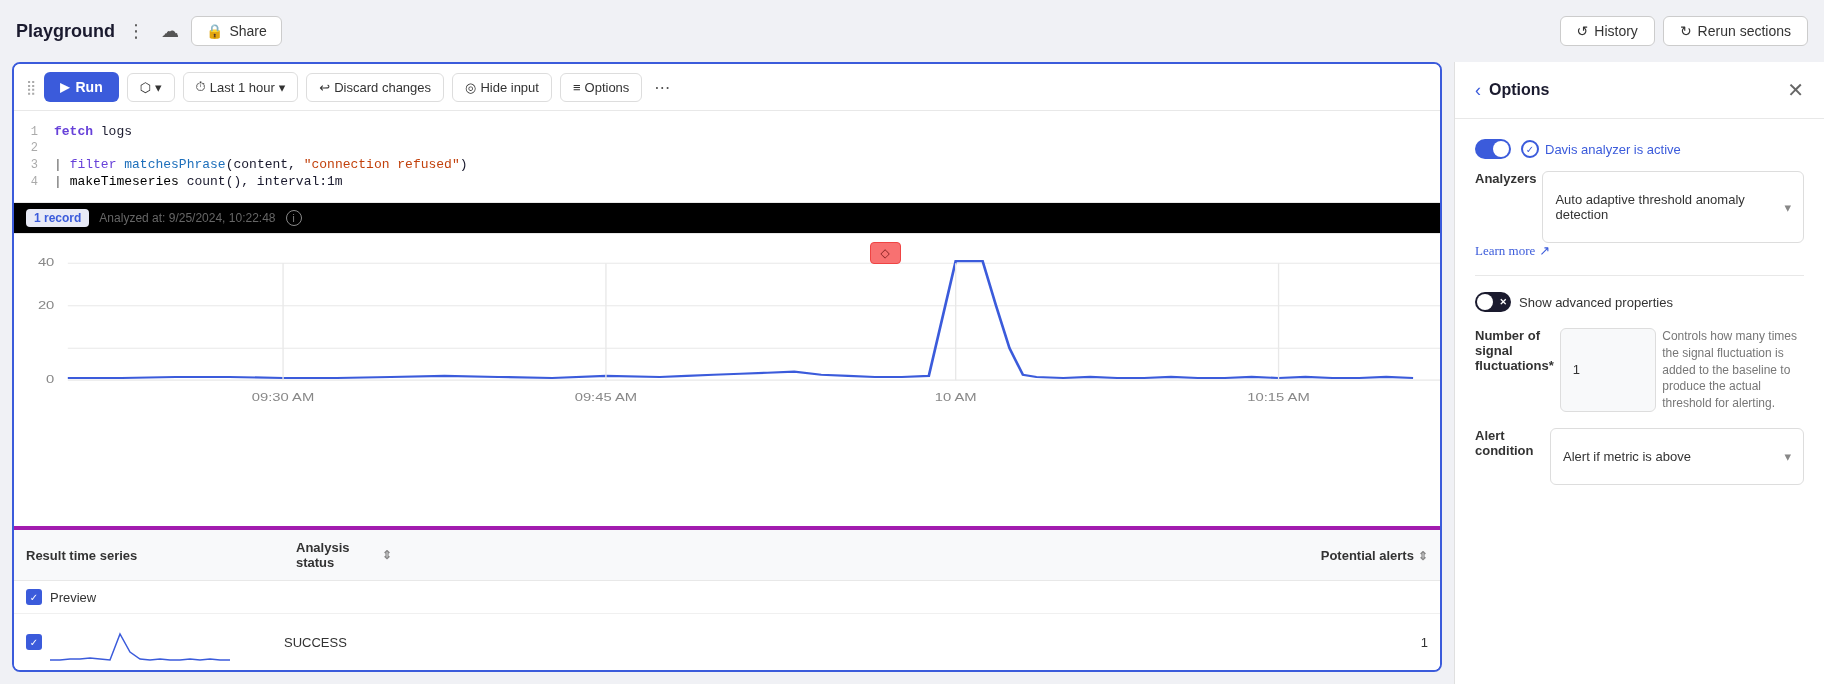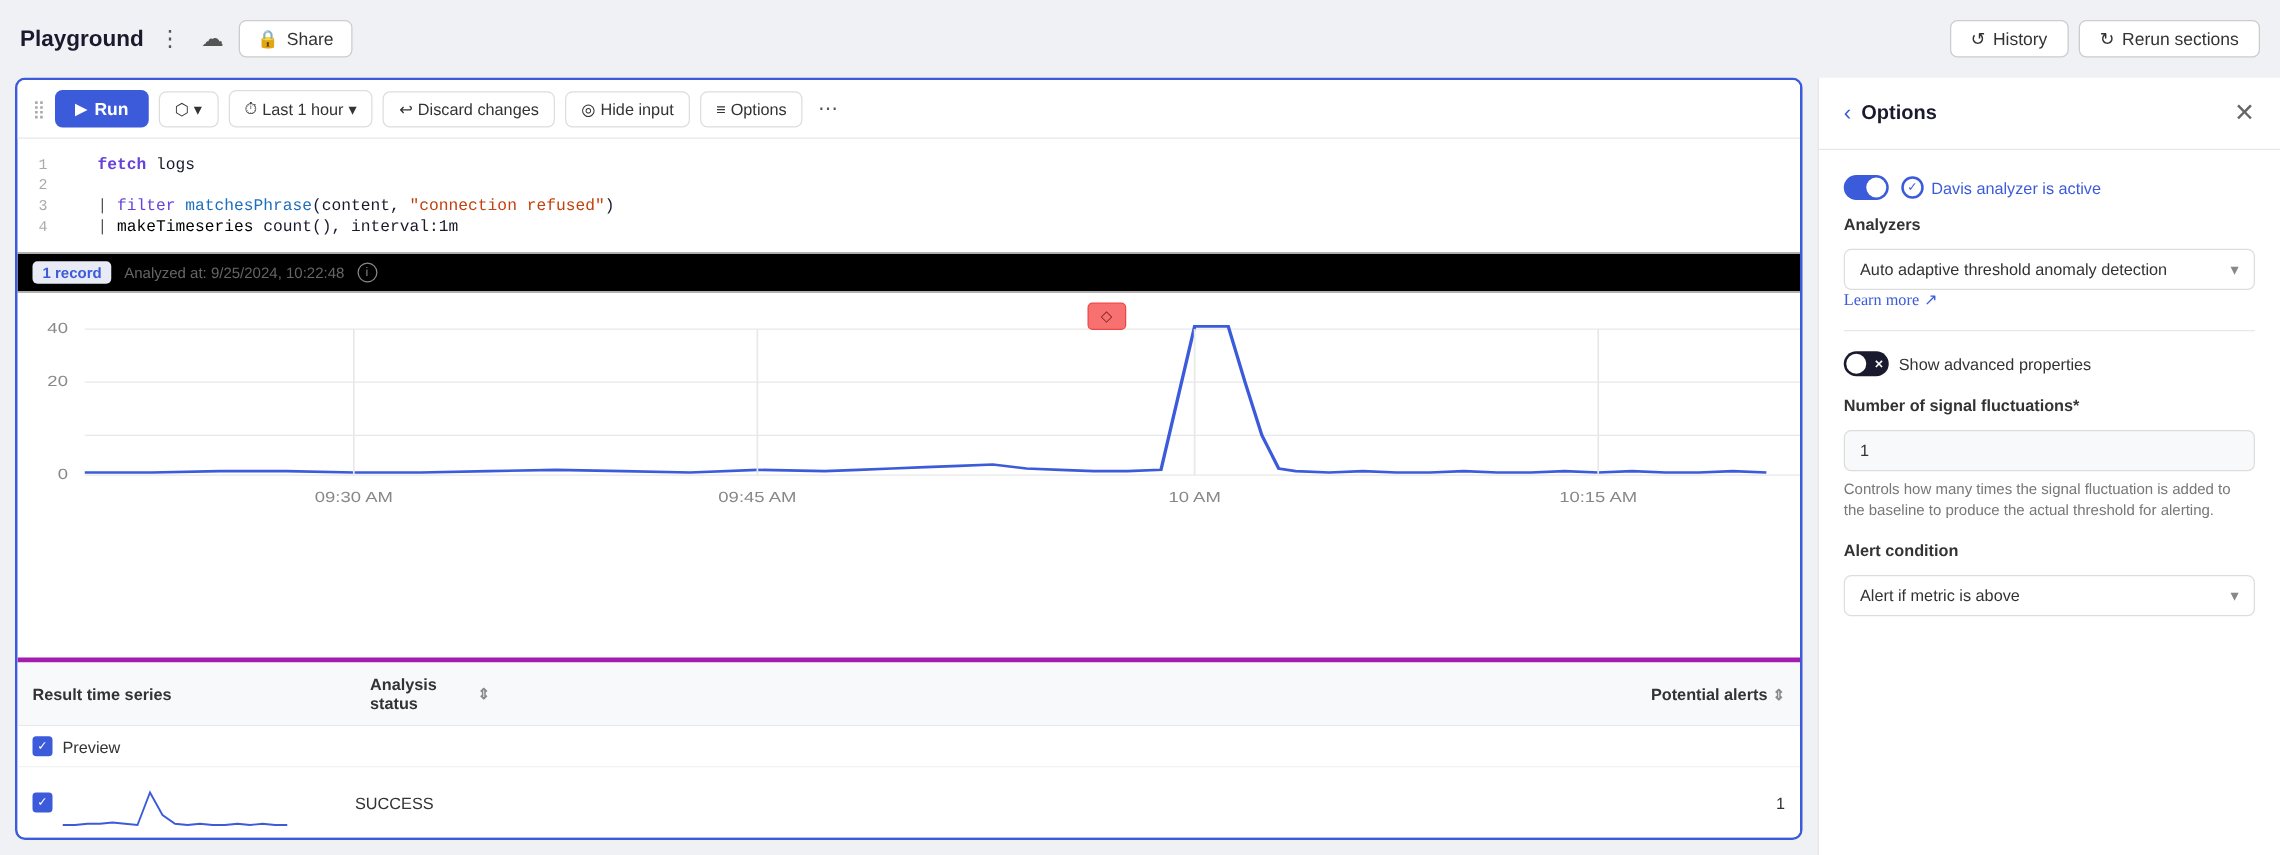--- a/index.html
+++ b/index.html
@@ -151,21 +151,21 @@
       padding: 1px 0;
     }
     .line-num {
       width: 40px;
       text-align: right;
       padding-right: 16px;
       color: #aaa;
       font-size: 12px;
       user-select: none;
     }
-    .code-text { color: #1a1a2e; margin-left: 24px; }
+    .code-text { color: #1a1a2e; }
     .kw-fetch { color: #6741d9; font-weight: 600; }
     .kw-filter { color: #6741d9; }
     .kw-make { color: #000000; }
     .str { color: #c2410c; }
     .fn { color: #1d6fbb; }
     .pipe { color: #555; }
 
     
     .status-bar {
       display: flex;
@@ -386,21 +386,21 @@
     .label-sm {
       font-size: 13px;
       font-weight: 600;
       color: #333;
       margin-bottom: 6px;
     }
     .select-field {
       width: 100%;
       border: 1px solid #ddd;
       border-radius: 6px;
-      padding: 8px 12px;
+      padding: 20px 12px;
       font-size: 13px;
       color: #333;
       background: #fff;
       display: flex;
       align-items: center;
       justify-content: space-between;
       cursor: pointer;
     }
     .select-field .chevron { color: #888; }
     .learn-more-link {
@@ -439,21 +439,21 @@
       position: absolute;
       width: 16px;
       height: 16px;
       background: #fff;
       border-radius: 50%;
       top: 2px;
       left: 2px;
     }
     .adv-label { font-size: 13px; color: #333; }
 
-    .field-group { display: flex; flex-direction: column; gap: 6px; }
+    .field-group { display: flex; flex-direction: row; gap: 6px; }
     .input-field {
       border: 1px solid #ddd;
       border-radius: 6px;
       padding: 8px 12px;
       font-size: 13px;
       color: #333;
       background: #f8f9fa;
       width: 100%;
     }
     .field-hint {

